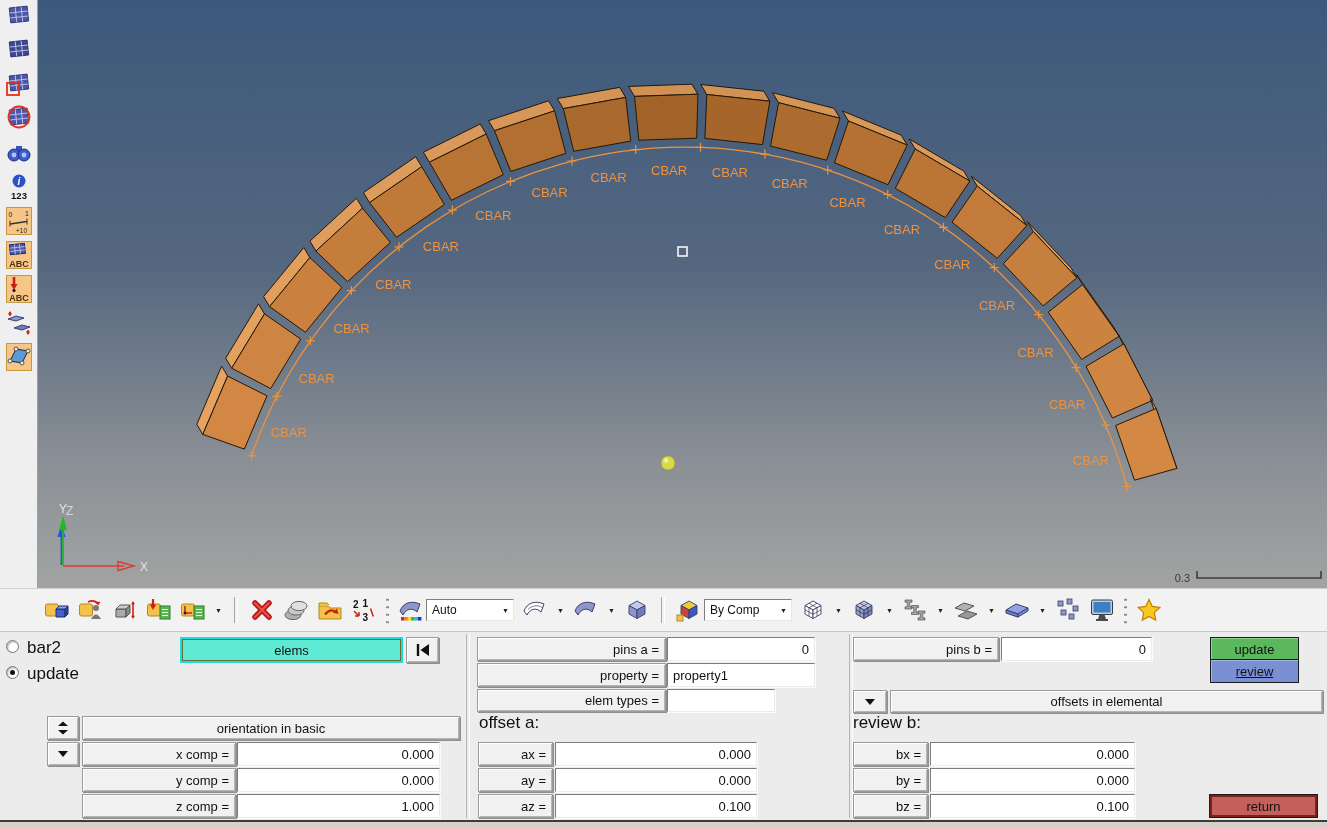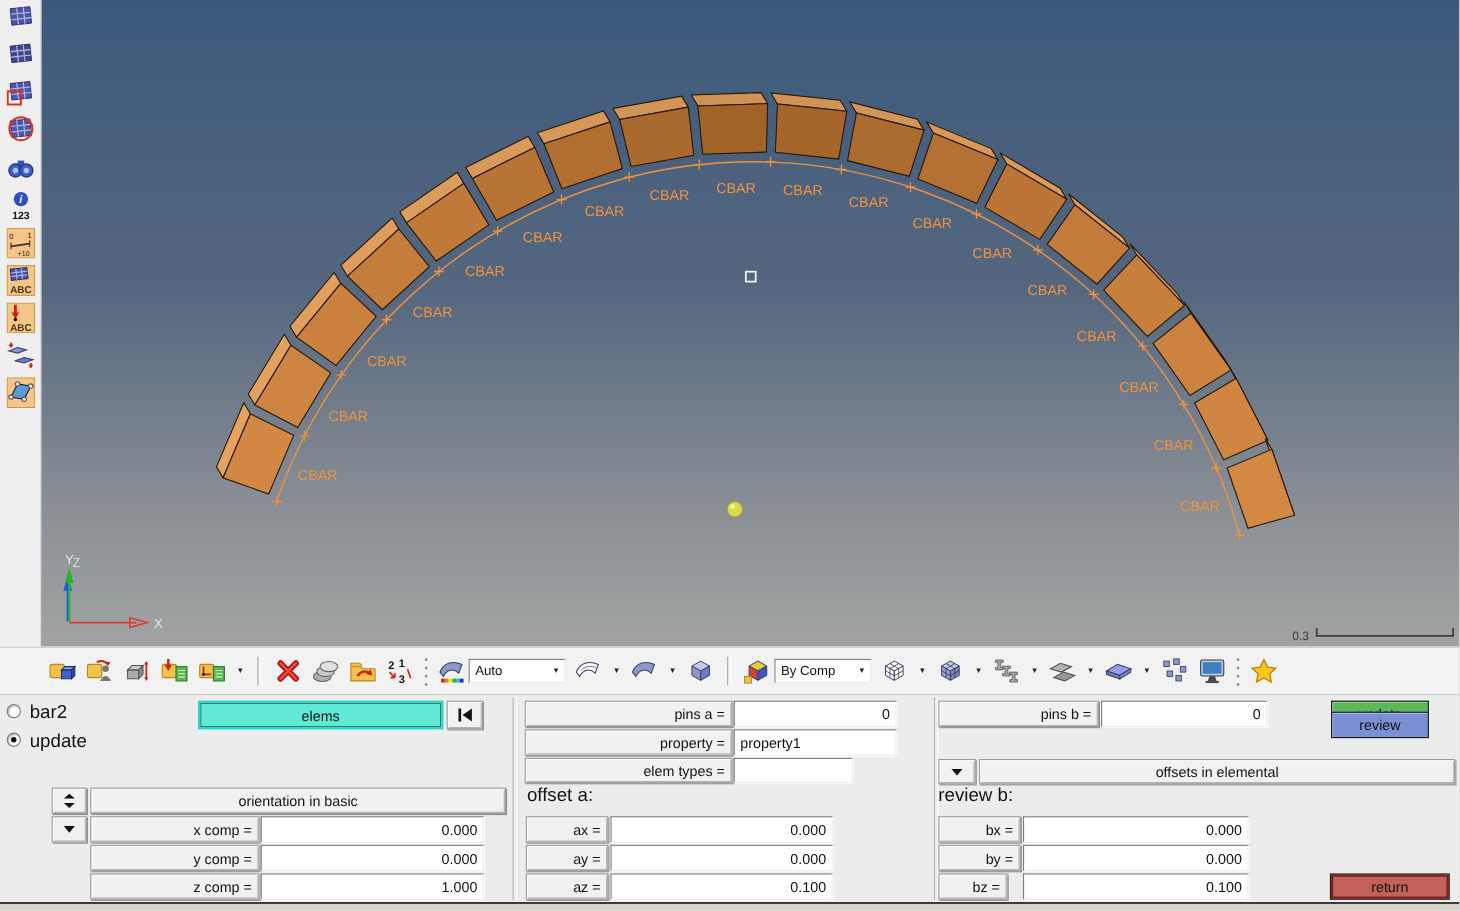--- a/index.html
+++ b/index.html
@@ -485,21 +485,21 @@
     <div class="pbtn" style="left:477px;top:5px;width:189px;height:24px;">pins a =</div>
     <div class="pinput" style="left:667px;top:5px;width:148px;height:24px;">0</div>
     <div class="pbtn" style="left:477px;top:31px;width:189px;height:24px;text-align:right;">property =</div>
     <div class="pinput left" style="left:667px;top:31px;width:148px;height:24px;">property1</div>
     <div class="pbtn" style="left:477px;top:57px;width:189px;height:23px;">elem types =</div>
     <div class="pinput left" style="left:667px;top:57px;width:108px;height:23px;"></div>
 
     <div class="pbtn" style="left:853px;top:5px;width:146px;height:24px;">pins b =</div>
     <div class="pinput" style="left:1001px;top:5px;width:151px;height:24px;">0</div>
     <div class="act update" style="left:1210px;top:5px;width:89px;height:24px;">update</div>
-    <div class="act review" style="left:1210px;top:15px;width:89px;height:24px;">review</div>
+    <div class="act review" style="left:1210px;top:27px;width:89px;height:24px;text-decoration:underline;">review</div>
 
     <div class="pbtn center glyph-btn" style="left:853px;top:58px;width:34px;height:23px;">
       <svg width="12" height="8" viewBox="0 0 12 8">
           <path d="M1 1 h10 L6 7 Z" fill="#111"></path>
         </svg>
     </div>
     <div class="pbtn center" style="left:890px;top:58px;width:433px;height:23px;">offsets in elemental</div>
 
     <div class="pbtn center glyph-btn" style="left:47px;top:84px;width:32px;height:24px;">
       <svg width="12" height="14" viewBox="0 0 12 14">
@@ -526,21 +526,21 @@
     <div class="pbtn" style="left:478px;top:136px;width:75px;height:24px;">ay =</div>
     <div class="pinput" style="left:555px;top:136px;width:202px;height:24px;">0.000</div>
     <div class="pbtn" style="left:478px;top:162px;width:75px;height:24px;">az =</div>
     <div class="pinput" style="left:555px;top:162px;width:202px;height:24px;">0.100</div>
 
     <div class="plabel" style="left:853px;top:81px;">review b:</div>
     <div class="pbtn" style="left:853px;top:110px;width:75px;height:24px;">bx =</div>
     <div class="pinput" style="left:930px;top:110px;width:205px;height:24px;">0.000</div>
     <div class="pbtn" style="left:853px;top:136px;width:75px;height:24px;">by =</div>
     <div class="pinput" style="left:930px;top:136px;width:205px;height:24px;">0.000</div>
-    <div class="pbtn" style="left:853px;top:162px;width:63px;height:24px;">bz =</div>
+    <div class="pbtn" style="left:853px;top:162px;width:75px;height:24px;">bz =</div>
     <div class="pinput" style="left:930px;top:162px;width:205px;height:24px;">0.100</div>
 
     <div class="act return" style="left:1210px;top:163px;width:107px;height:22px;">return</div>
   </div>
 
   <div class="bottom-line"></div>
   <div class="bottom-strip"></div>
 </div>
 
 </body></html>

